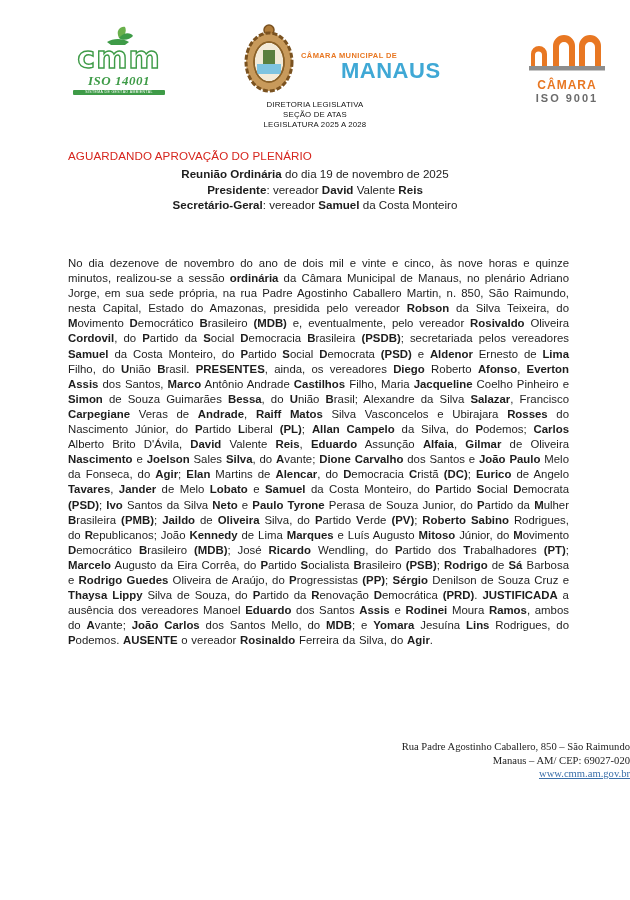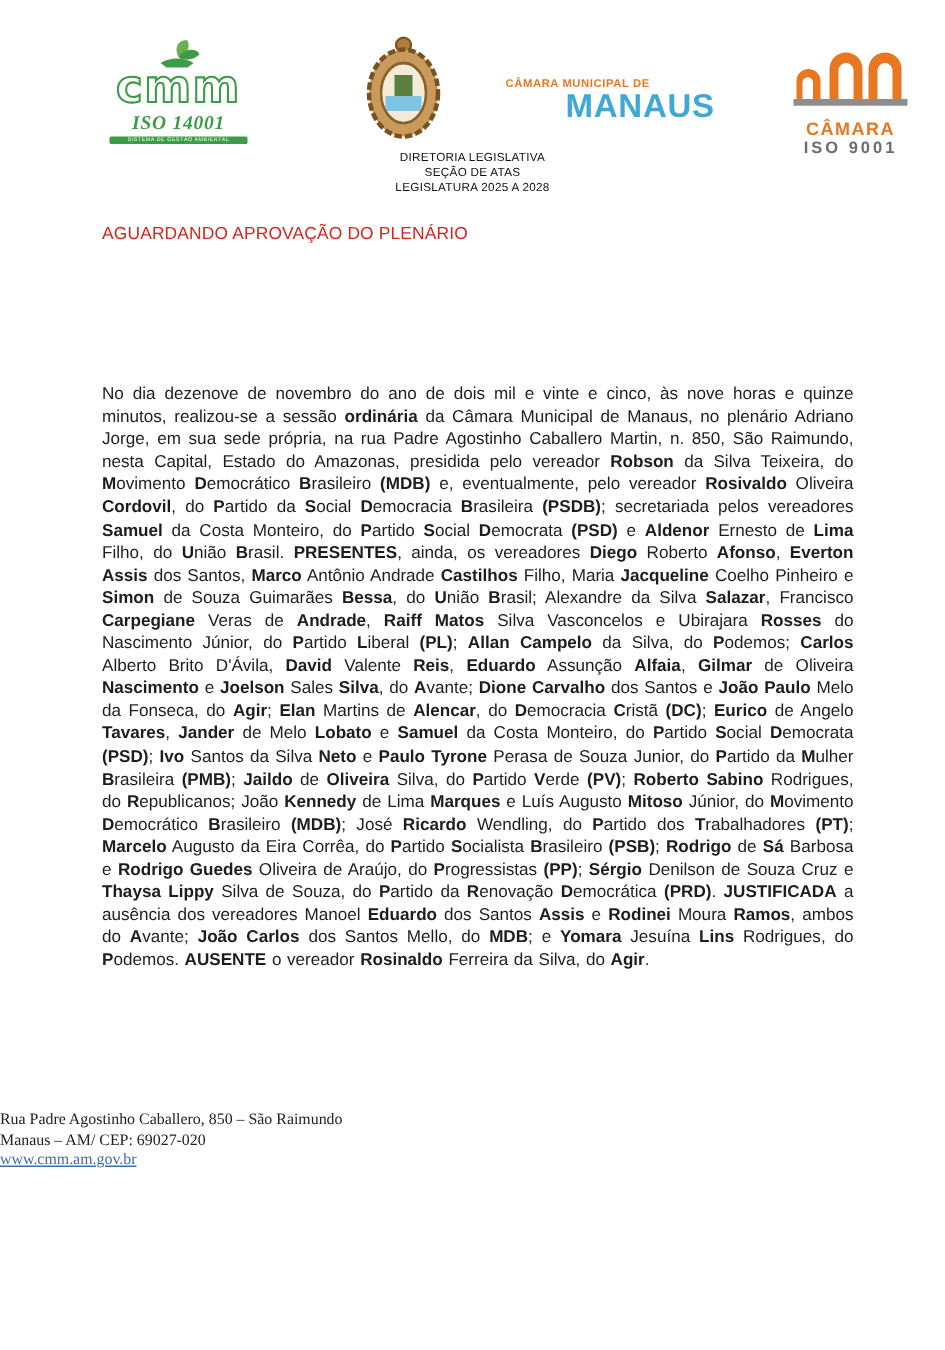--- a/index.html
+++ b/index.html
@@ -16,21 +16,21 @@
   .logo-left { position:absolute; left:58px; top:26px; width:122px; text-align:center; }
   .logo-left .iso-line {
     font-family:"Liberation Serif", serif; font-style:italic; font-weight:bold;
     font-size:13px; color:#3e9b47; margin-top:-3px; letter-spacing:0.5px;
   }
   .logo-left .green-bar {
     margin:1px auto 0; width:92px; background:#3e9b47; color:#ffffff;
     font-size:3.5px; line-height:5px; letter-spacing:0.4px; border-radius:1px;
   }
 
-  .logo-center { position:absolute; left:243px; top:24px; width:175px; display:flex; align-items:center;gap:36px; }
+  .logo-center { position:absolute; left:243px; top:24px; width:175px; display:flex; align-items:center; }
   .logo-center .crest { flex:0 0 auto; margin-right:6px; }
   .logo-center .wordmark { padding-top:14px; }
   .logo-center .wm-top {
     color:#e87722; font-weight:bold; font-size:7.5px; letter-spacing:0.4px; white-space:nowrap;
   }
   .logo-center .wm-name {
     color:#3fa8d5; font-weight:bold; font-size:22px; letter-spacing:0.5px; line-height:22px; white-space:nowrap;margin-left:40px;
   }
 
   .logo-right { position:absolute; left:521px; top:30px; width:92px; text-align:center; }
@@ -55,21 +55,21 @@
 
   
   .minutes {
     position:absolute; left:68px; top:256px; width:501px;
     font-size:11.4px; line-height:15.1px; text-align:justify; color:#1d1d1d;
     word-spacing:0.6px;
   }
 
   
   .footer {
-    position:absolute; left:0; top:740px; width:630px; text-align:left;
+    position:absolute; left:0; top:740px; width:630px; text-align:right;
     font-family:"Liberation Serif", serif; font-size:10.6px; line-height:13.6px; color:#222;
   }
   .footer a { color:#3a6ea8; text-decoration:underline; cursor:pointer; }
 
   b { font-weight:bold; }
 </style>
 </head>
 <body>
 
 <div class="page">
@@ -115,20 +115,25 @@
   </div>
 
   <div class="dept">
     <div>DIRETORIA LEGISLATIVA</div>
     <div>SEÇÃO DE ATAS</div>
     <div>LEGISLATURA 2025 A 2028</div>
   </div>
 
   <div class="status-banner">AGUARDANDO APROVAÇÃO DO PLENÁRIO</div>
 
+  <div class="meeting">
+    <div><b>Reunião Ordinária</b> do dia 19 de novembro de 2025</div>
+    <div><b>Presidente</b>: vereador <b>David</b> Valente <b>Reis</b></div>
+    <div><b>Secretário-Geral</b>: vereador <b>Samuel</b> da Costa Monteiro</div>
+  </div>
 
   <div class="minutes">No dia dezenove de novembro do ano de dois mil e vinte e cinco, às nove horas e quinze minutos, realizou-se a sessão <b>ordinária</b> da Câmara Municipal de Manaus, no plenário Adriano Jorge, em sua sede própria, na rua Padre Agostinho Caballero Martin, n. 850, São Raimundo, nesta Capital, Estado do Amazonas, presidida pelo vereador <b>Robson</b> da Silva Teixeira, do <b>M</b>ovimento <b>D</b>emocrático <b>B</b>rasileiro <b>(MDB)</b> e, eventualmente, pelo vereador <b>Rosivaldo</b> Oliveira <b>Cordovil</b>, do <b>P</b>artido da <b>S</b>ocial <b>D</b>emocracia <b>B</b>rasileira <b>(PSDB)</b>; secretariada pelos vereadores <b>Samuel</b> da Costa Monteiro, do <b>P</b>artido <b>S</b>ocial <b>D</b>emocrata <b>(PSD)</b> e <b>Aldenor</b> Ernesto de <b>Lima</b> Filho, do <b>U</b>nião <b>B</b>rasil. <b>PRESENTES</b>, ainda, os vereadores <b>Diego</b> Roberto <b>Afonso</b>, <b>Everton Assis</b> dos Santos, <b>Marco</b> Antônio Andrade <b>Castilhos</b> Filho, Maria <b>Jacqueline</b> Coelho Pinheiro e <b>Simon</b> de Souza Guimarães <b>Bessa</b>, do <b>U</b>nião <b>B</b>rasil; Alexandre da Silva <b>Salazar</b>, Francisco <b>Carpegiane</b> Veras de <b>Andrade</b>, <b>Raiff Matos</b> Silva Vasconcelos e Ubirajara <b>Rosses</b> do Nascimento Júnior, do <b>P</b>artido <b>L</b>iberal <b>(PL)</b>; <b>Allan Campelo</b> da Silva, do <b>P</b>odemos; <b>Carlos</b> Alberto Brito D'Ávila, <b>David</b> Valente <b>Reis</b>, <b>Eduardo</b> Assunção <b>Alfaia</b>, <b>Gilmar</b> de Oliveira <b>Nascimento</b> e <b>Joelson</b> Sales <b>Silva</b>, do <b>A</b>vante; <b>Dione Carvalho</b> dos Santos e <b>João Paulo</b> Melo da Fonseca, do <b>Agir</b>; <b>Elan</b> Martins de <b>Alencar</b>, do <b>D</b>emocracia <b>C</b>ristã <b>(DC)</b>; <b>Eurico</b> de Angelo <b>Tavares</b>, <b>Jander</b> de Melo <b>Lobato</b> e <b>Samuel</b> da Costa Monteiro, do <b>P</b>artido <b>S</b>ocial <b>D</b>emocrata <b>(PSD)</b>; <b>Ivo</b> Santos da Silva <b>Neto</b> e <b>Paulo Tyrone</b> Perasa de Souza Junior, do <b>P</b>artido da <b>M</b>ulher <b>B</b>rasileira <b>(PMB)</b>; <b>Jaildo</b> de <b>Oliveira</b> Silva, do <b>P</b>artido <b>V</b>erde <b>(PV)</b>; <b>Roberto Sabino</b> Rodrigues, do <b>R</b>epublicanos; João <b>Kennedy</b> de Lima <b>Marques</b> e Luís Augusto <b>Mitoso</b> Júnior, do <b>M</b>ovimento <b>D</b>emocrático <b>B</b>rasileiro <b>(MDB)</b>; José <b>Ricardo</b> Wendling, do <b>P</b>artido dos <b>T</b>rabalhadores <b>(PT)</b>; <b>Marcelo</b> Augusto da Eira Corrêa, do <b>P</b>artido <b>S</b>ocialista <b>B</b>rasileiro <b>(PSB)</b>; <b>Rodrigo</b> de <b>Sá</b> Barbosa e <b>Rodrigo Guedes</b> Oliveira de Araújo, do <b>P</b>rogressistas <b>(PP)</b>; <b>Sérgio</b> Denilson de Souza Cruz e <b>Thaysa Lippy</b> Silva de Souza, do <b>P</b>artido da <b>R</b>enovação <b>D</b>emocrática <b>(PRD)</b>. <b>JUSTIFICADA</b> a ausência dos vereadores Manoel <b>Eduardo</b> dos Santos <b>Assis</b> e <b>Rodinei</b> Moura <b>Ramos</b>, ambos do <b>A</b>vante; <b>João Carlos</b> dos Santos Mello, do <b>MDB</b>; e <b>Yomara</b> Jesuína <b>Lins</b> Rodrigues, do <b>P</b>odemos. <b>AUSENTE</b> o vereador <b>Rosinaldo</b> Ferreira da Silva, do <b>Agir</b>.</div>
 
   <div class="footer">
     <div>Rua Padre Agostinho Caballero, 850 – São Raimundo</div>
     <div>Manaus – AM/ CEP: 69027-020</div>
     <div><a>www.cmm.am.gov.br</a></div>
   </div>
 
 </div>

